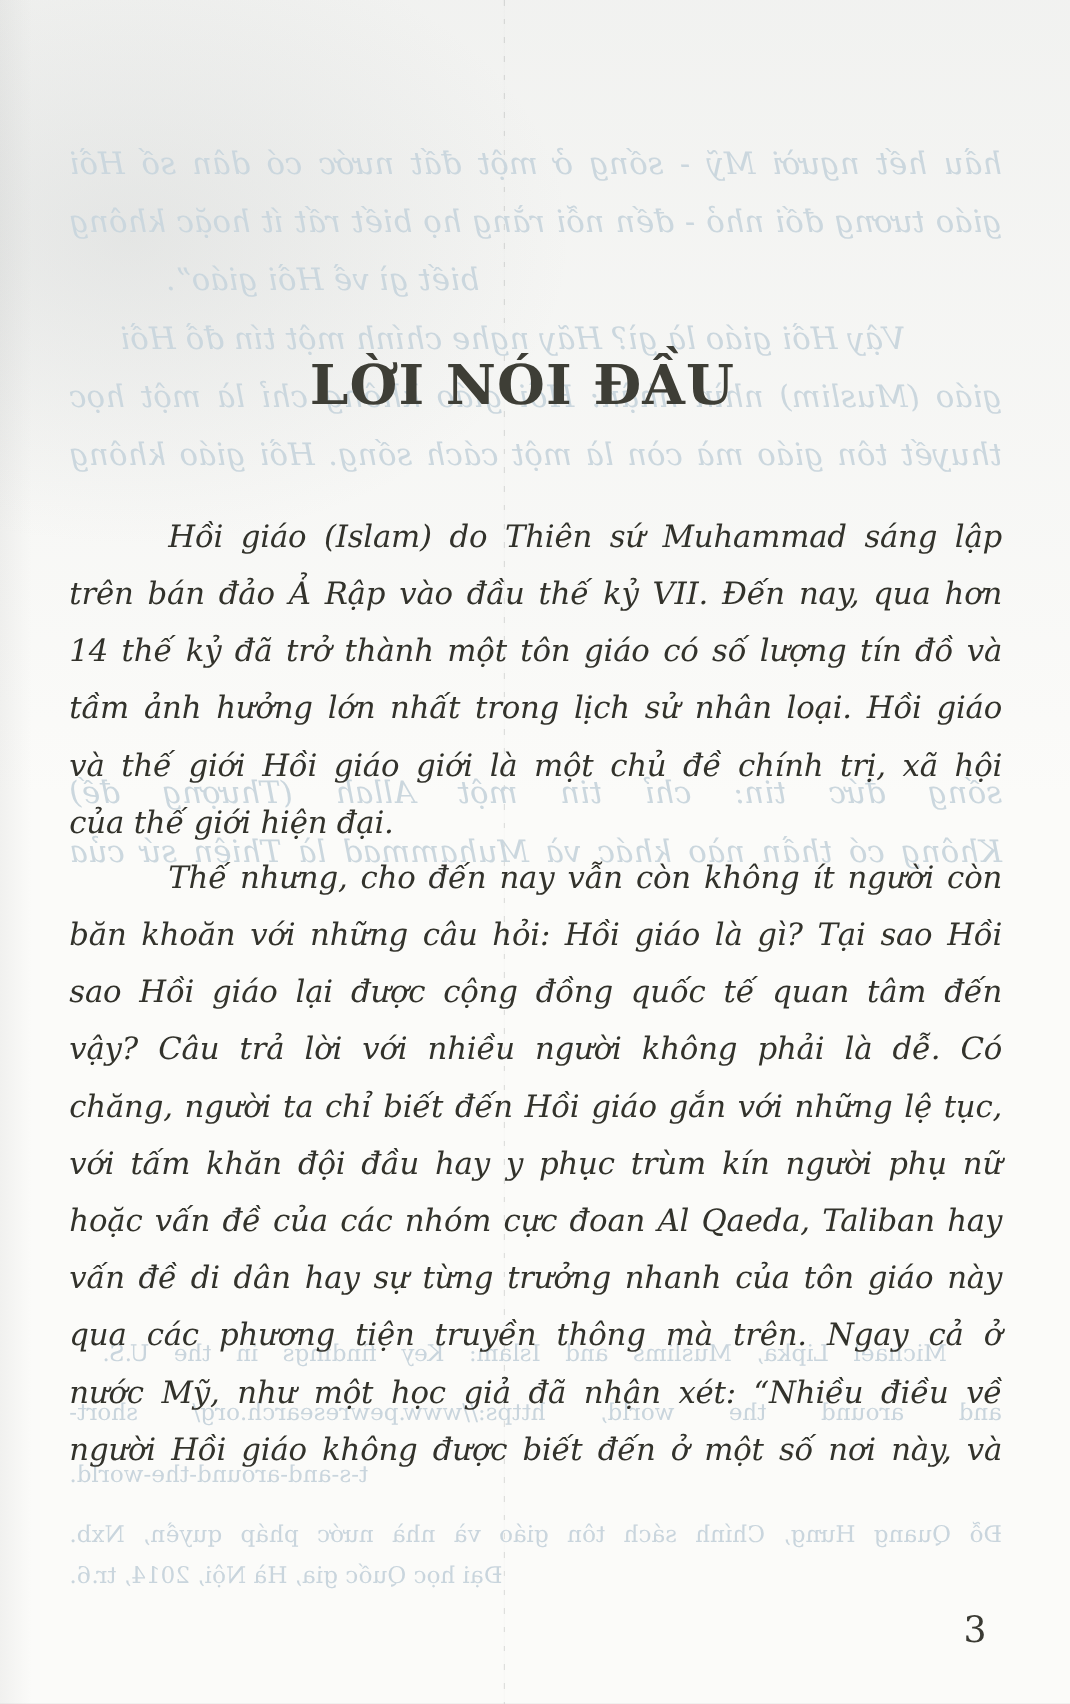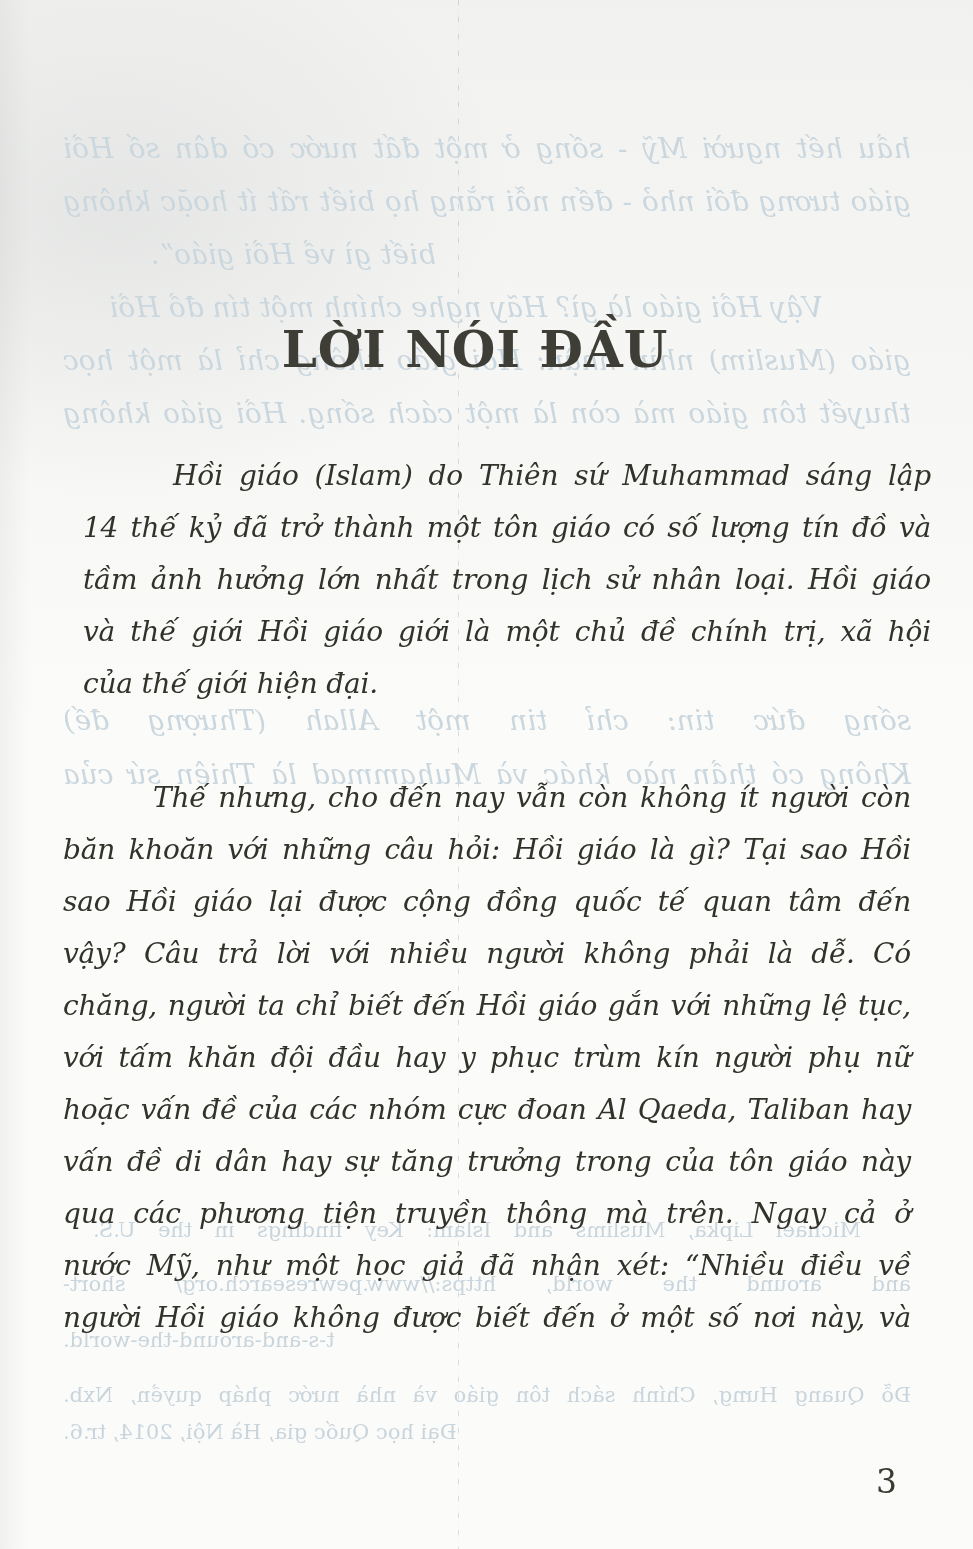--- a/index.html
+++ b/index.html
@@ -50,21 +50,21 @@
     font-size:50px; line-height:64px;
     font-weight:bold; font-style:normal;
     color:#3e3e36; letter-spacing:1px;
   }
 
   .para {
     position:absolute; left:63px; width:848px;
     color:#32322b; font-style:italic; font-size:28px;
     letter-spacing:-0.2px;
   }
-  .para1 { top:450px;margin-left:20px; }
+  .para1 { top:462px; }
   .para2 { top:772px; }
 
   .line {
     height:52px; line-height:52px;
     text-align:justify; text-align-last:justify;
   }
   .line.indent  { text-indent:90px; }
   .line.endline { text-align:center; text-align-last:left; }
 
   .page-number {
@@ -95,35 +95,36 @@
     <div class="bleed small" style="top:1267px">and around the world, https://www.pewresearch.org/ short-</div>
     <div class="bleed small align-right" style="top:1323px">t-s-and-around-the-world.</div>
     <div class="bleed small" style="top:1378px">Đỗ Quang Hưng, Chính sách tôn giáo và nhà nước pháp quyền, Nxb.</div>
     <div class="bleed small align-right" style="top:1415px">Đại học Quốc gia, Hà Nội, 2014, tr.6.</div>
   </div>
 
   <h1 class="title">LỜI NÓI ĐẦU</h1>
 
   <div class="para para1">
     <div class="line indent">Hồi giáo (Islam) do Thiên sứ Muhammad sáng lập</div>
+    <div class="line">trên bán đảo Ả Rập vào đầu thế kỷ VII. Đến nay, qua hơn</div>
     <div class="line">14 thế kỷ đã trở thành một tôn giáo có số lượng tín đồ và</div>
     <div class="line">tầm ảnh hưởng lớn nhất trong lịch sử nhân loại. Hồi giáo</div>
     <div class="line">và thế giới Hồi giáo giới là một chủ đề chính trị, xã hội</div>
     <div class="line endline">của thế giới hiện đại.</div>
   </div>
 
   <div class="para para2">
     <div class="line indent">Thế nhưng, cho đến nay vẫn còn không ít người còn</div>
     <div class="line">băn khoăn với những câu hỏi: Hồi giáo là gì? Tại sao Hồi</div>
     <div class="line">sao Hồi giáo lại được cộng đồng quốc tế quan tâm đến</div>
     <div class="line">vậy? Câu trả lời với nhiều người không phải là dễ. Có</div>
     <div class="line">chăng, người ta chỉ biết đến Hồi giáo gắn với những lệ tục,</div>
     <div class="line">với tấm khăn đội đầu hay y phục trùm kín người phụ nữ</div>
     <div class="line">hoặc vấn đề của các nhóm cực đoan Al Qaeda, Taliban hay</div>
-    <div class="line">vấn đề di dân hay sự tăng trưởng trong của tôn giáo này</div>
+    <div class="line">vấn đề di dân hay sự từng trưởng nhanh của tôn giáo này</div>
     <div class="line">qua các phương tiện truyền thông mà trên. Ngay cả ở</div>
     <div class="line">nước Mỹ, như một học giả đã nhận xét: “Nhiều điều về</div>
     <div class="line">người Hồi giáo không được biết đến ở một số nơi này, và</div>
   </div>
 
   <div class="page-number">3</div>
 
 </div>
 
 </body></html>

